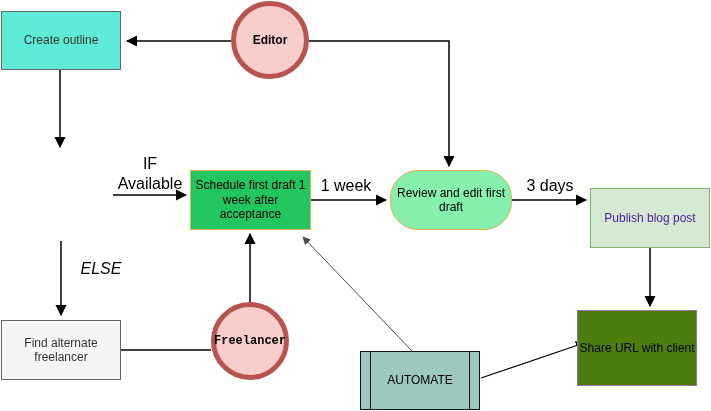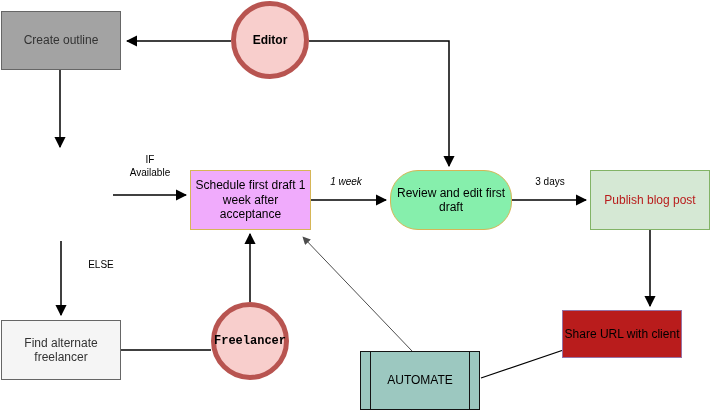--- a/index.html
+++ b/index.html
@@ -74,21 +74,21 @@
     position: absolute;
     top: 0;
     bottom: 0;
     width: 0;
     border-left: 1px solid #000;
   }
   .process-bar.left { left: 9px; }
   .process-bar.right { right: 9px; }
   .edge-label {
     position: absolute;
-    font-size: 10px;
+    font-size: 16px;
     line-height: 1.25;
     color: #000000;
     text-align: center;
     white-space: pre-line;
     z-index: 3;
   }
 </style>
 </head>
 <body>
 
@@ -122,58 +122,58 @@
 
     <path d="M121,350 L211,350" stroke="#000000" stroke-width="1.5" fill="none"></path>
 
     <path d="M250,302 L250,234" stroke="#000000" stroke-width="1.5" fill="none" marker-end="url(#arrowBlack)"></path>
 
     <path d="M412,351 L303,237" stroke="#4d4d4d" stroke-width="1" fill="none" marker-end="url(#arrowGray)"></path>
 
     <path d="M481,378 L584,343" stroke="#000000" stroke-width="1.2" fill="none" marker-end="url(#arrowBlack)"></path>
   </svg>
 
-  <div class="node rect gray-text" style="left: 1px; top: 11px; width: 120px; height: 59px; background-color: #a3a3a3; border-color: rgb(102, 102, 102); color: rgb(51, 51, 51);">
+  <div class="node rect gray-text" style="left: 1px; top: 11px; width: 120px; height: 59px; background-color: #5eead4; border-color: rgb(102, 102, 102); color: rgb(51, 51, 51);">
     <span>Create outline</span>
   </div>
 
   <div class="node circle" style="left: 231px; top: 1px; width: 78px; height: 78px; background-color: rgb(248, 206, 204); border-color: rgb(184, 84, 80); color: rgb(0, 0, 0);">
     <span>Editor</span>
   </div>
 
 
-  <div class="node rect" style="left: 190px; top: 170px; width: 121px; height: 60px; padding: 0px 3px; background-color: #f0abfc; border-color: rgb(214, 182, 86); color: rgb(0, 0, 0);">
+  <div class="node rect" style="left: 190px; top: 170px; width: 121px; height: 60px; padding: 0px 3px; background-color: #22c55e; border-color: rgb(214, 182, 86); color: rgb(0, 0, 0);">
     <span>Schedule first draft 1 week after acceptance</span>
   </div>
 
   <div class="node rect" style="left: 390px; top: 170px; width: 122px; height: 60px; padding: 16px 3px; background-color: #86efac; border-color: rgb(214, 182, 86); color: rgb(0, 0, 0); border-radius: 28px;">
     <span>Review and edit first draft</span>
   </div>
 
-  <div class="node rect" style="left: 590px; top: 170px; width: 120px; height: 60px; background-color: rgb(213, 232, 212); border-color: rgb(130, 179, 102); color: #b91c1c;">
+  <div class="node rect" style="left: 590px; top: 188px; width: 120px; height: 60px; background-color: rgb(213, 232, 212); border-color: rgb(130, 179, 102); color: #4c1d95;">
     <span>Publish blog post</span>
   </div>
 
   <div class="node rect gray-text" style="left: 1px; top: 320px; width: 120px; height: 60px; padding: 0px 12px; background-color: rgb(245, 245, 245); border-color: rgb(102, 102, 102); color: rgb(51, 51, 51);">
     <span>Find alternate freelancer</span>
   </div>
 
   <div class="node circle" style="left: 211px; top: 302px; width: 78px; height: 78px; background-color: rgb(248, 206, 204); border-color: rgb(184, 84, 80); color: rgb(0, 0, 0); font-family: Liberation Mono, monospace;">
     <span>Freelancer</span>
   </div>
 
   <div class="node rect" style="left: 360px; top: 351px; width: 120px; height: 59px; background-color: rgb(156, 200, 192); border-color: rgb(20, 20, 20); color: rgb(0, 0, 0);">
     <div class="process-bar left" style="border-color: rgb(20, 20, 20);"></div>
     <div class="process-bar right" style="border-color: rgb(20, 20, 20);"></div>
     <span>AUTOMATE</span>
   </div>
 
-  <div class="node rect" style="left: 562px; top: 310px; width: 120px; height: 48px; background-color: #b91c1c; border-color: rgb(150, 115, 166); color: rgb(0, 0, 0);">
+  <div class="node rect" style="left: 577px; top: 310px; width: 120px; height: 76px; background-color: #4d7c0f; border-color: rgb(150, 115, 166); color: rgb(0, 0, 0);">
     <span>Share URL with client</span>
   </div>
 
   <div class="edge-label" style="left:112px; top:154px; width:76px;">IF
 Available</div>
-  <div class="edge-label" style="left:73px; top:259px; width:56px;">ELSE</div>
-  <div class="edge-label" style="left:316px; top:176px; width:60px;font-style:italic;">1 week</div>
+  <div class="edge-label" style="left:73px; top:259px; width:56px;font-style:italic;">ELSE</div>
+  <div class="edge-label" style="left:316px; top:176px; width:60px;">1 week</div>
   <div class="edge-label" style="left:520px; top:176px; width:60px;">3 days</div>
 
 </div>
 
 </body></html>

